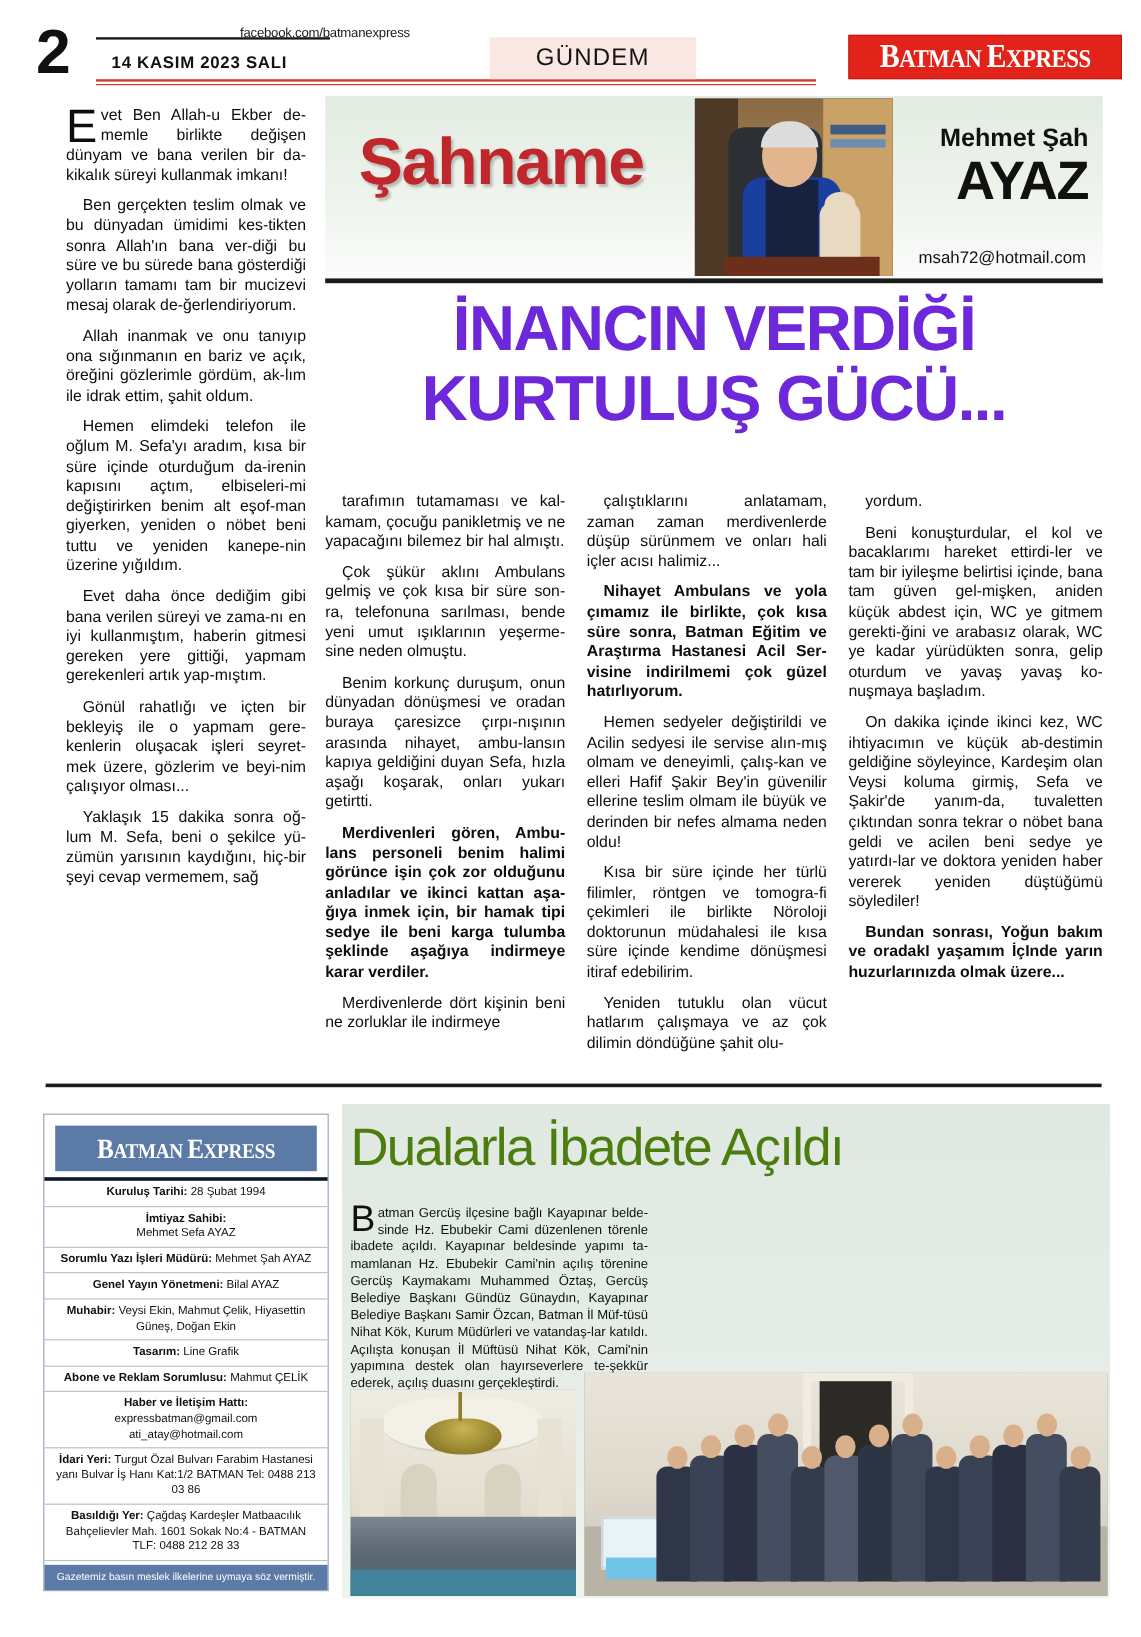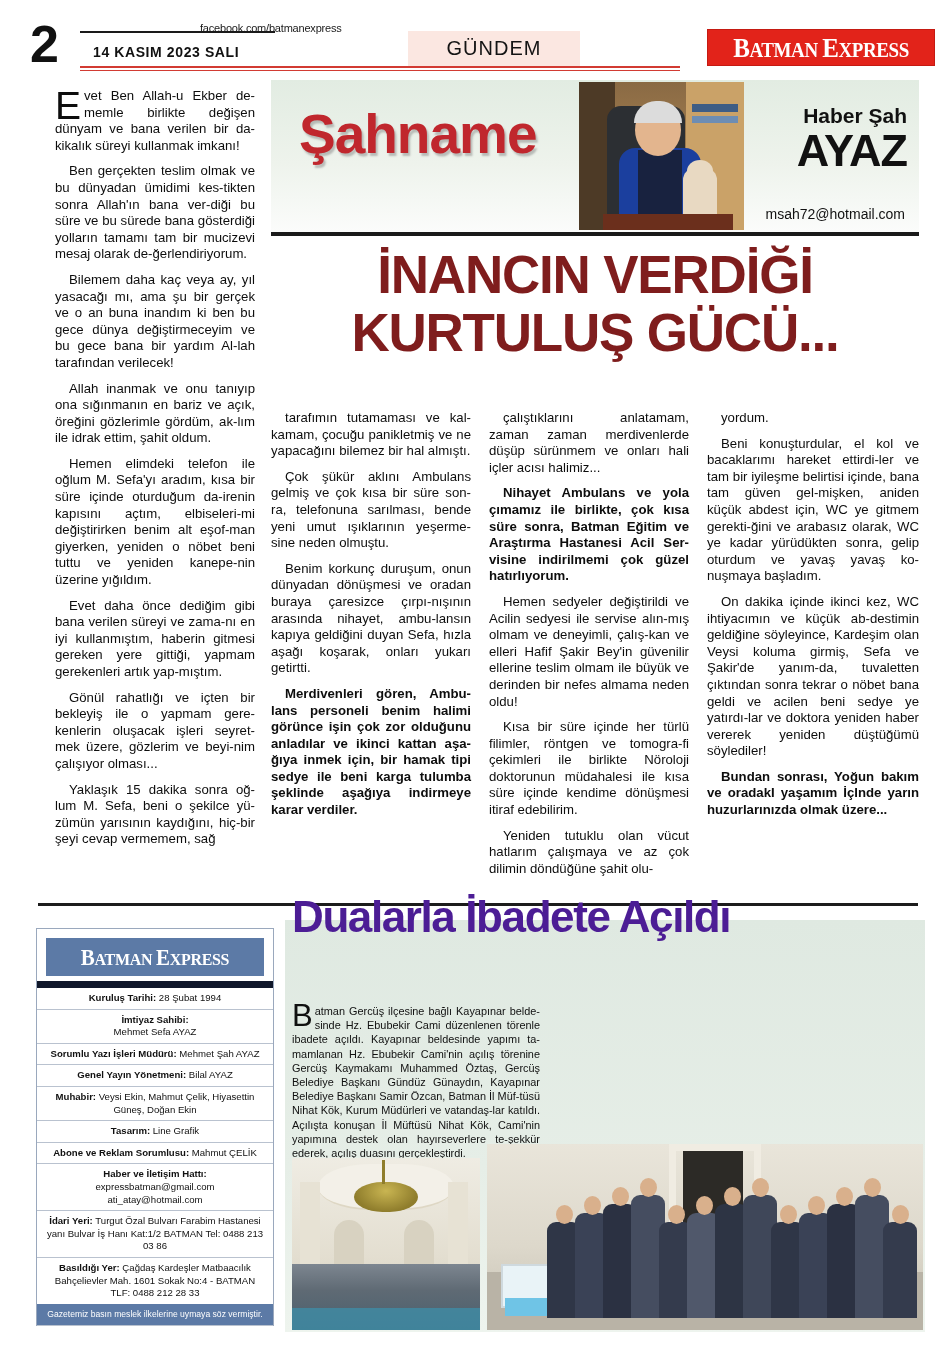--- a/index.html
+++ b/index.html
@@ -109,21 +109,21 @@
   .colmn-name .last { font-size:45px; font-weight:700; color:#111; line-height:45px; letter-spacing:-1px; }
   .colmn-mail {
     position:absolute; right:14px; bottom:10px;
     font-size:14px; color:#111;
   }
   .banner-rule { position:absolute; left:271px; top:232px; width:648px; height:4px; background:#1a1a1a; }
 
   
   .bighead {
     position:absolute; left:271px; top:246px; width:648px;
-    text-align:center; color:#7f1d1d;
+    text-align:center; color:#6d28d9;
     font-size:53px; font-weight:700; line-height:58px; letter-spacing:-1.2px;
   }
   .bighead .l2 { display:block; }
 
   .mid-divider { position:absolute; left:38px; top:903px; width:880px; height:3px; background:#1c1c1c; }
 
   
   .imprint {
     position:absolute; left:36px; top:928px; width:238px; height:398px;
     border:1px solid #9aa8bd; background:#fff;
@@ -134,35 +134,35 @@
   }
   .imprint-logo span {
     color:#fff; font-size:21px; font-weight:700; letter-spacing:-0.3px;
     font-family:"Liberation Serif", serif; transform:scaleY(1.1); white-space:nowrap;
   }
   .imprint-logo .sm { font-size:16px; }
   .imp-row {
     padding:4px 8px 4px 8px; border-bottom:1px solid #b9c2cf;
     text-align:center; font-size:9.6px; line-height:12.6px; color:#111;
   }
-  .imp-row:first-of-type { border-top:7px solid #0f172a; margin-top:5px; }
+  .imp-row:first-of-type { border-top:3px solid #0f172a; margin-top:5px; }
   .imp-row b { font-weight:700; }
   .imp-note {
     position:absolute; left:0; bottom:0; width:100%; background:#5c7aa6; color:#fff;
     font-size:8.6px; line-height:11.5px; text-align:center; padding:5px 5px;
   }
 
   
   .bot-panel {
     position:absolute; left:285px; top:920px; width:640px; height:412px;
     background:linear-gradient(180deg,#dfe9e1 0%, #e6eee7 60%, #eef4ee 100%);
   }
   .bot-head {
-    position:absolute; left:292px; top:892px; width:630px;
-    font-size:44px; font-weight:700; letter-spacing:-1.4px; color:#4c1d95; line-height:50px;
+    position:absolute; left:292px; top:932px; width:630px;
+    font-size:44px; font-weight:400; letter-spacing:-1.4px; color:#4d7c0f; line-height:50px;
   }
   .bot-body {
     position:absolute; left:292px; top:1004px; width:248px;
     font-size:10.9px; line-height:14.2px; text-align:justify; color:#101010;
   }
   .bot-body::first-letter {
     float:left; font-size:31px; line-height:24px; font-weight:400; padding-right:2px;
   }
 
   
@@ -228,47 +228,47 @@
       <div class="ph-chair"></div>
       <div class="ph-body"></div>
       <div class="ph-vest"></div>
       <div class="ph-head"></div>
       <div class="ph-hair"></div>
       <div class="ph-cat"></div>
       <div class="ph-desk"></div>
     </div>
 
     <div class="colmn-name">
-      <div class="first">Haber Şah</div>
+      <div class="first">Mehmet Şah</div>
       <div class="last">AYAZ</div>
     </div>
     <div class="colmn-mail">msah72@hotmail.com</div>
   </div>
   <div class="banner-rule"></div>
 
   <div class="bighead">
     <span class="l2">İNANCIN VERDİĞİ</span>
     <span class="l2">KURTULUŞ GÜCÜ...</span>
   </div>
 
   <div class="art-col" id="col1">
       <p class="dropcap nf">Evet Ben Allah-u Ekber de-memle birlikte değişen dünyam ve bana verilen bir da-kikalık süreyi kullanmak imkanı!</p>
       <p>Ben gerçekten teslim olmak ve bu dünyadan ümidimi kes-tikten sonra Allah'ın bana ver-diği bu süre ve bu sürede bana gösterdiği yolların tamamı tam bir mucizevi mesaj olarak de-ğerlendiriyorum.</p>
-      <p>Bilemem daha kaç veya ay, yıl yasacağı mı, ama şu bir gerçek ve o an buna inandım ki ben bu gece dünya değiştirmeceyim ve bu gece bana bir yardım Al-lah tarafından verilecek!</p>
       <p>Allah inanmak ve onu tanıyıp ona sığınmanın en bariz ve açık, öreğini gözlerimle gördüm, ak-lım ile idrak ettim, şahit oldum.</p>
       <p>Hemen elimdeki telefon ile oğlum M. Sefa'yı aradım, kısa bir süre içinde oturduğum da-irenin kapısını açtım, elbiseleri-mi değiştirirken benim alt eşof-man giyerken, yeniden o nöbet beni tuttu ve yeniden kanepe-nin üzerine yığıldım.</p>
       <p>Evet daha önce dediğim gibi bana verilen süreyi ve zama-nı en iyi kullanmıştım, haberin gitmesi gereken yere gittiği, yapmam gerekenleri artık yap-mıştım.</p>
       <p>Gönül rahatlığı ve içten bir bekleyiş ile o yapmam gere-kenlerin oluşacak işleri seyret-mek üzere, gözlerim ve beyi-nim çalışıyor olması...</p>
       <p>Yaklaşık 15 dakika sonra oğ-lum M. Sefa, beni o şekilce yü-zümün yarısının kaydığını, hiç-bir şeyi cevap vermemem, sağ</p>
     </div>
   <div class="art-col" id="col2">
       <p>tarafımın tutamaması ve kal-kamam, çocuğu panikletmiş ve ne yapacağını bilemez bir hal almıştı.</p>
       <p>Çok şükür aklını Ambulans gelmiş ve çok kısa bir süre son-ra, telefonuna sarılması, bende yeni umut ışıklarının yeşerme-sine neden olmuştu.</p>
       <p>Benim korkunç duruşum, onun dünyadan dönüşmesi ve oradan buraya çaresizce çırpı-nışının arasında nihayet, ambu-lansın kapıya geldiğini duyan Sefa, hızla aşağı koşarak, onları yukarı getirtti.</p>
       <p class="bold">Merdivenleri gören, Ambu-lans personeli benim halimi görünce işin çok zor olduğunu anladılar ve ikinci kattan aşa-ğıya inmek için, bir hamak tipi sedye ile beni karga tulumba şeklinde aşağıya indirmeye karar verdiler.</p>
+      <p>Merdivenlerde dört kişinin beni ne zorluklar ile indirmeye</p>
     </div>
   <div class="art-col" id="col3">
       <p>çalıştıklarını anlatamam, zaman zaman merdivenlerde düşüp sürünmem ve onları hali içler acısı halimiz...</p>
       <p class="bold">Nihayet Ambulans ve yola çımamız ile birlikte, çok kısa süre sonra, Batman Eğitim ve Araştırma Hastanesi Acil Ser-visine indirilmemi çok güzel hatırlıyorum.</p>
       <p>Hemen sedyeler değiştirildi ve Acilin sedyesi ile servise alın-mış olmam ve deneyimli, çalış-kan ve elleri Hafif Şakir Bey'in güvenilir ellerine teslim olmam ile büyük ve derinden bir nefes almama neden oldu!</p>
       <p>Kısa bir süre içinde her türlü filimler, röntgen ve tomogra-fi çekimleri ile birlikte Nöroloji doktorunun müdahalesi ile kısa süre içinde kendime dönüşmesi itiraf edebilirim.</p>
       <p>Yeniden tutuklu olan vücut hatlarım çalışmaya ve az çok dilimin döndüğüne şahit olu-</p>
     </div>
   <div class="art-col" id="col4">
       <p>yordum.</p>

